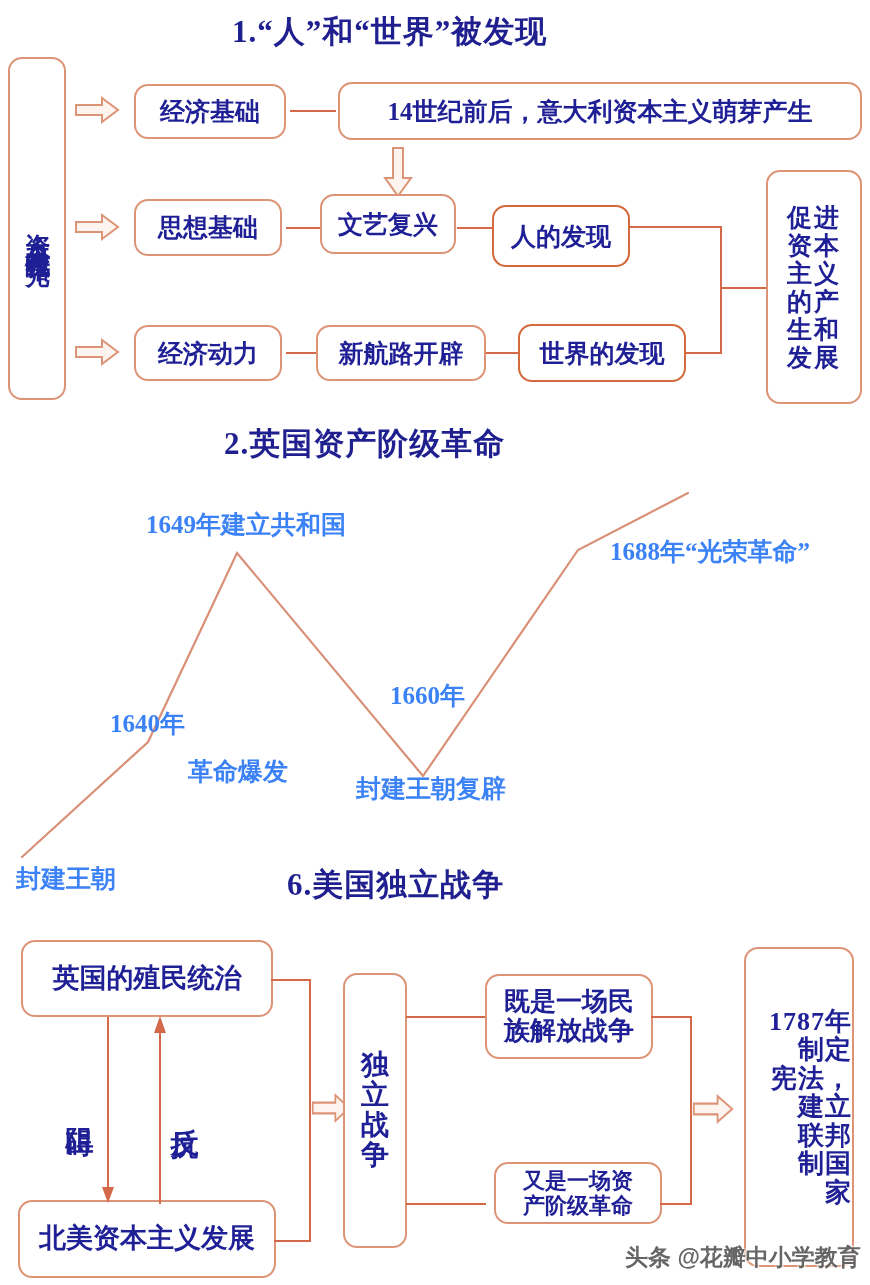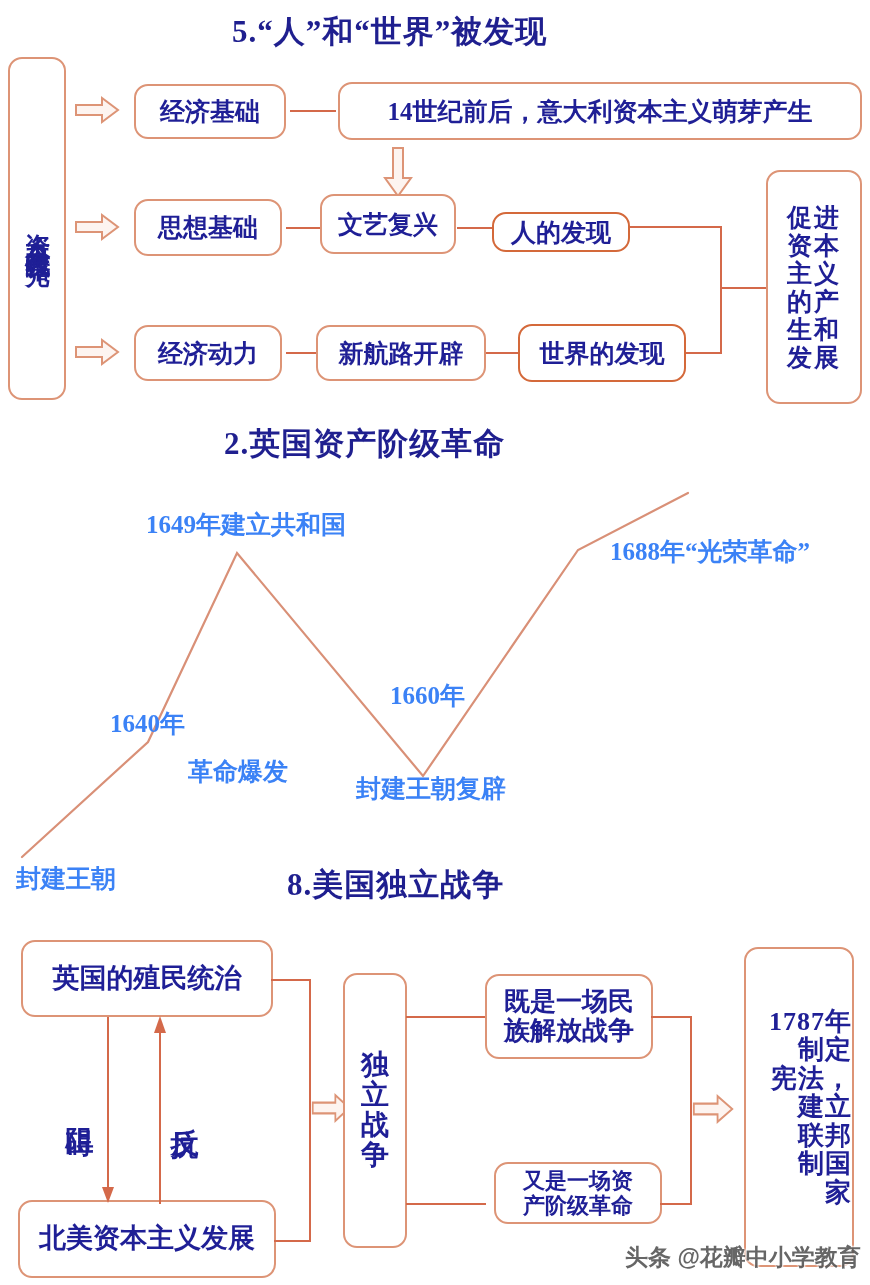--- a/index.html
+++ b/index.html
@@ -114,21 +114,21 @@
     white-space: nowrap;
     text-shadow: 0 0 2px #fff, 1px 1px 2px #fff, -1px -1px 2px #fff;
     font-family: "Liberation Sans", "DejaVu Sans", sans-serif;
   }
 </style>
 </head>
 <body>
 
 <div id="canvas">
 
-  <div class="section-title" style="left:232px; top:11px;">5.“人”和“世界”被发现</div>
+  <div class="section-title" style="left:232px; top:11px;">1.“人”和“世界”被发现</div>
 
   <div class="box vert" style="left:8px; top:57px; width:58px; height:343px; font-size:25px;">资本主义时代曙光</div>
 
   <div class="harrow" style="left:74px; top:96px;">
     <svg viewBox="0 0 46 28" preserveAspectRatio="none">
       <path d="M2 9 H28 V2 L44 14 L28 26 V19 H2 Z" fill="#fdf4f0" stroke="#dd9476" stroke-width="2"></path>
     </svg>
   </div>
 
   <div class="box" style="left:134px; top:84px; width:152px; height:55px;">经济基础</div>
@@ -150,21 +150,21 @@
   </div>
 
   <div class="box" style="left:134px; top:199px; width:148px; height:57px;">思想基础</div>
 
   <div class="hline" style="left:286px; top:227px; width:36px;"></div>
 
   <div class="box" style="left:320px; top:194px; width:136px; height:60px;">文艺复兴</div>
 
   <div class="hline" style="left:457px; top:227px; width:36px;"></div>
 
-  <div class="box thick" style="left:492px; top:212px; width:138px; height:40px;">人的发现</div>
+  <div class="box thick" style="left:492px; top:205px; width:138px; height:62px;">人的发现</div>
 
   <div class="harrow" style="left:74px; top:338px;">
     <svg viewBox="0 0 46 28" preserveAspectRatio="none">
       <path d="M2 9 H28 V2 L44 14 L28 26 V19 H2 Z" fill="#fdf4f0" stroke="#dd9476" stroke-width="2"></path>
     </svg>
   </div>
 
   <div class="box" style="left:134px; top:325px; width:148px; height:56px;">经济动力</div>
 
   <div class="hline" style="left:286px; top:352px; width:32px;"></div>
@@ -202,21 +202,21 @@
   <div class="zz-label" style="left:390px; top:679px; font-size:25px;">1660年</div>
 
   <div class="zz-label" style="left:110px; top:707px; font-size:25px;">1640年</div>
 
   <div class="zz-label" style="left:188px; top:755px; font-size:25px;">革命爆发</div>
 
   <div class="zz-label" style="left:356px; top:772px; font-size:25px;">封建王朝复辟</div>
 
   <div class="zz-label" style="left:16px; top:862px; font-size:25px;">封建王朝</div>
 
-  <div class="section-title" style="left:287px; top:864px;">8.美国独立战争</div>
+  <div class="section-title" style="left:287px; top:864px;">6.美国独立战争</div>
 
   <div class="box" style="left:21px; top:940px; width:252px; height:77px; font-size:27px;">英国的殖民统治</div>
 
   <div class="box" style="left:18px; top:1200px; width:258px; height:78px; font-size:27px;">北美资本主义发展</div>
 
   <div class="solidarrow" style="left:100px; top:1017px;">
     <svg width="16" height="187" viewBox="0 0 16 187">
       <line x1="8" y1="0" x2="8" y2="172" stroke="#d4694a" stroke-width="2"></line>
       <polygon points="8,186 2,170 14,170" fill="#d4694a"></polygon>
     </svg>

